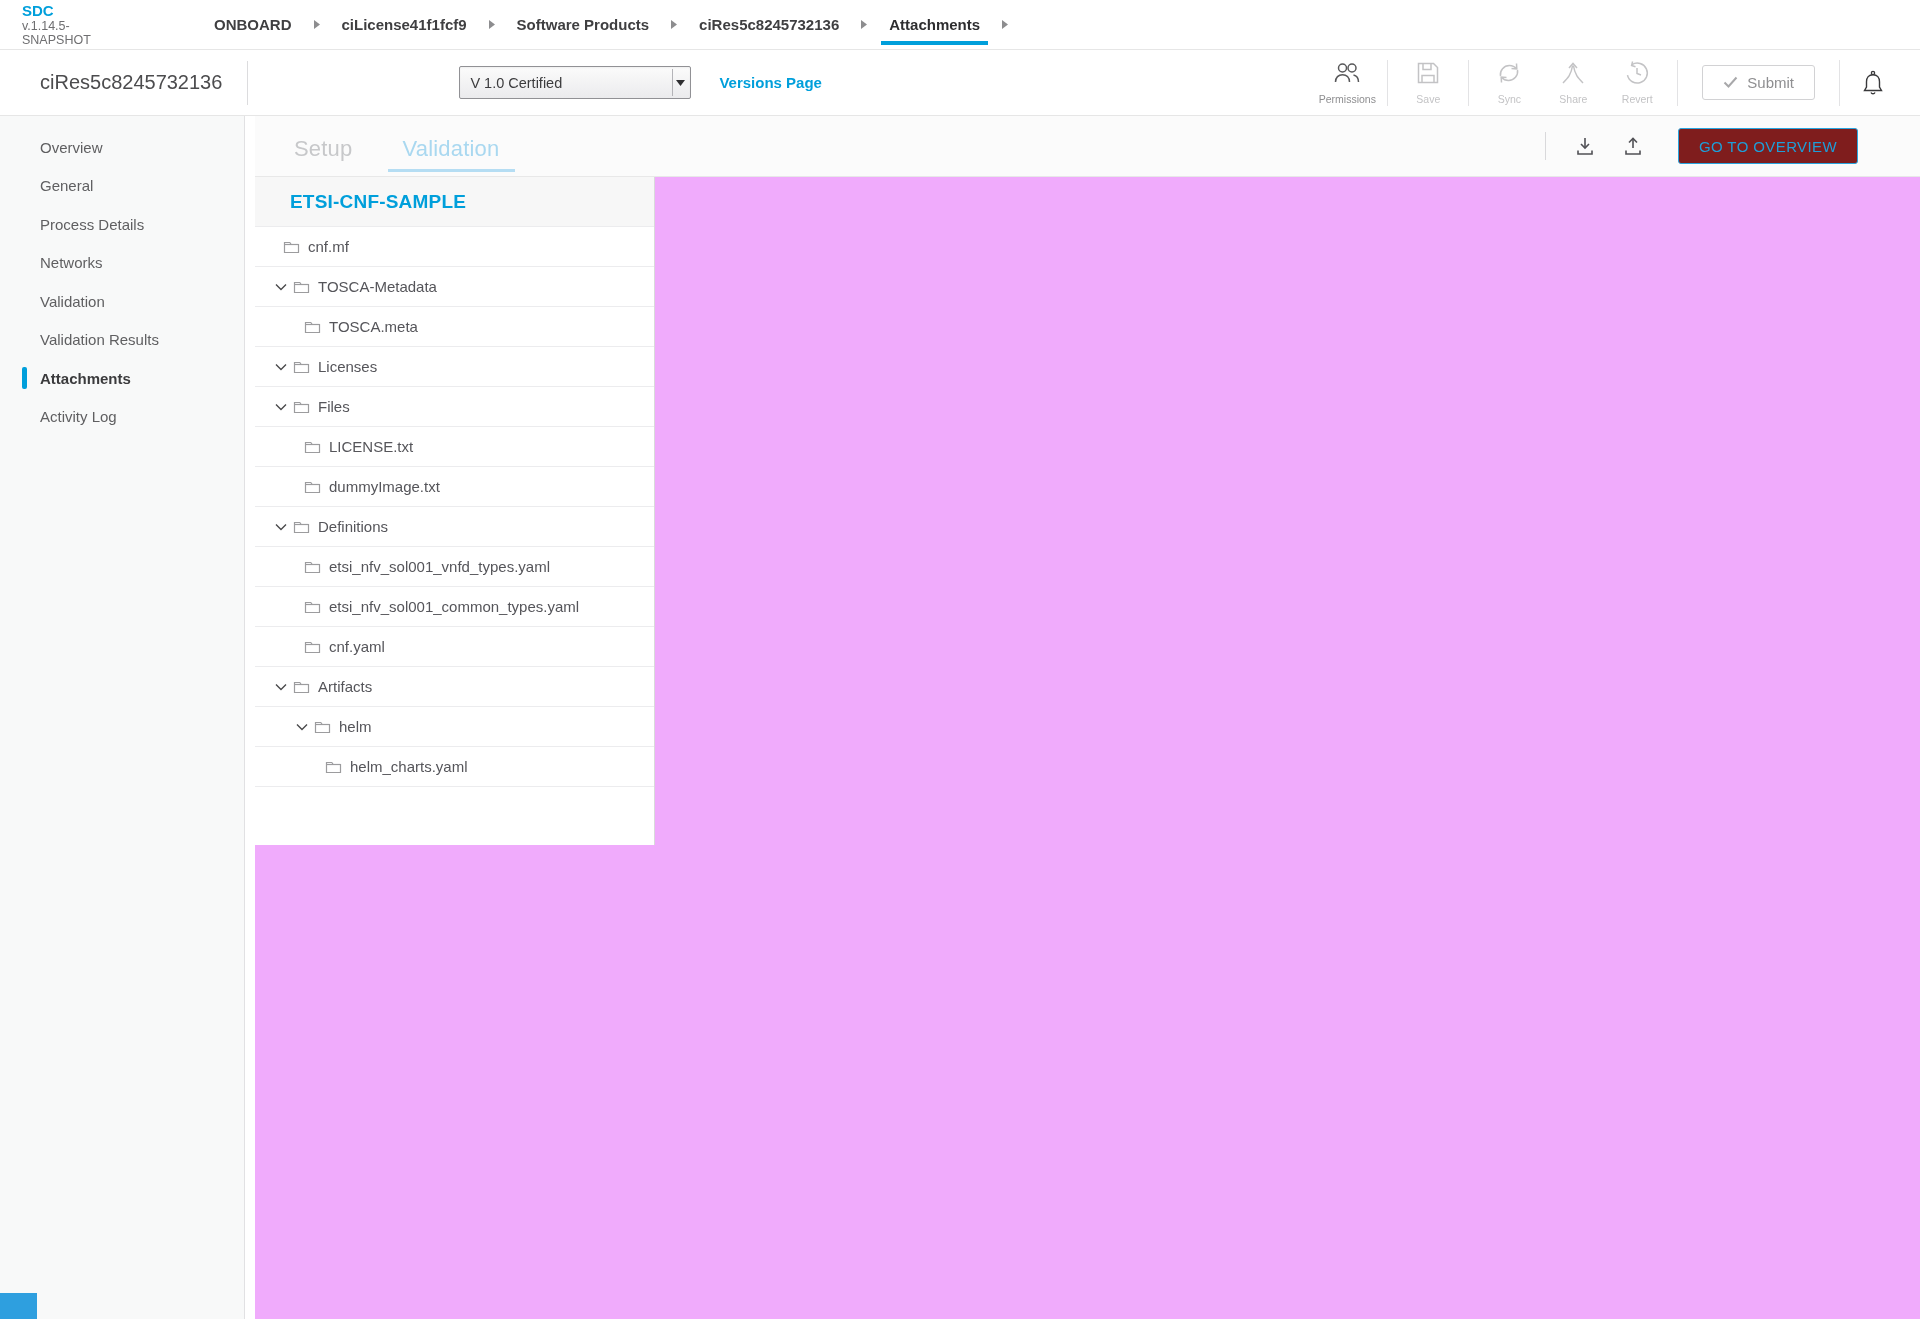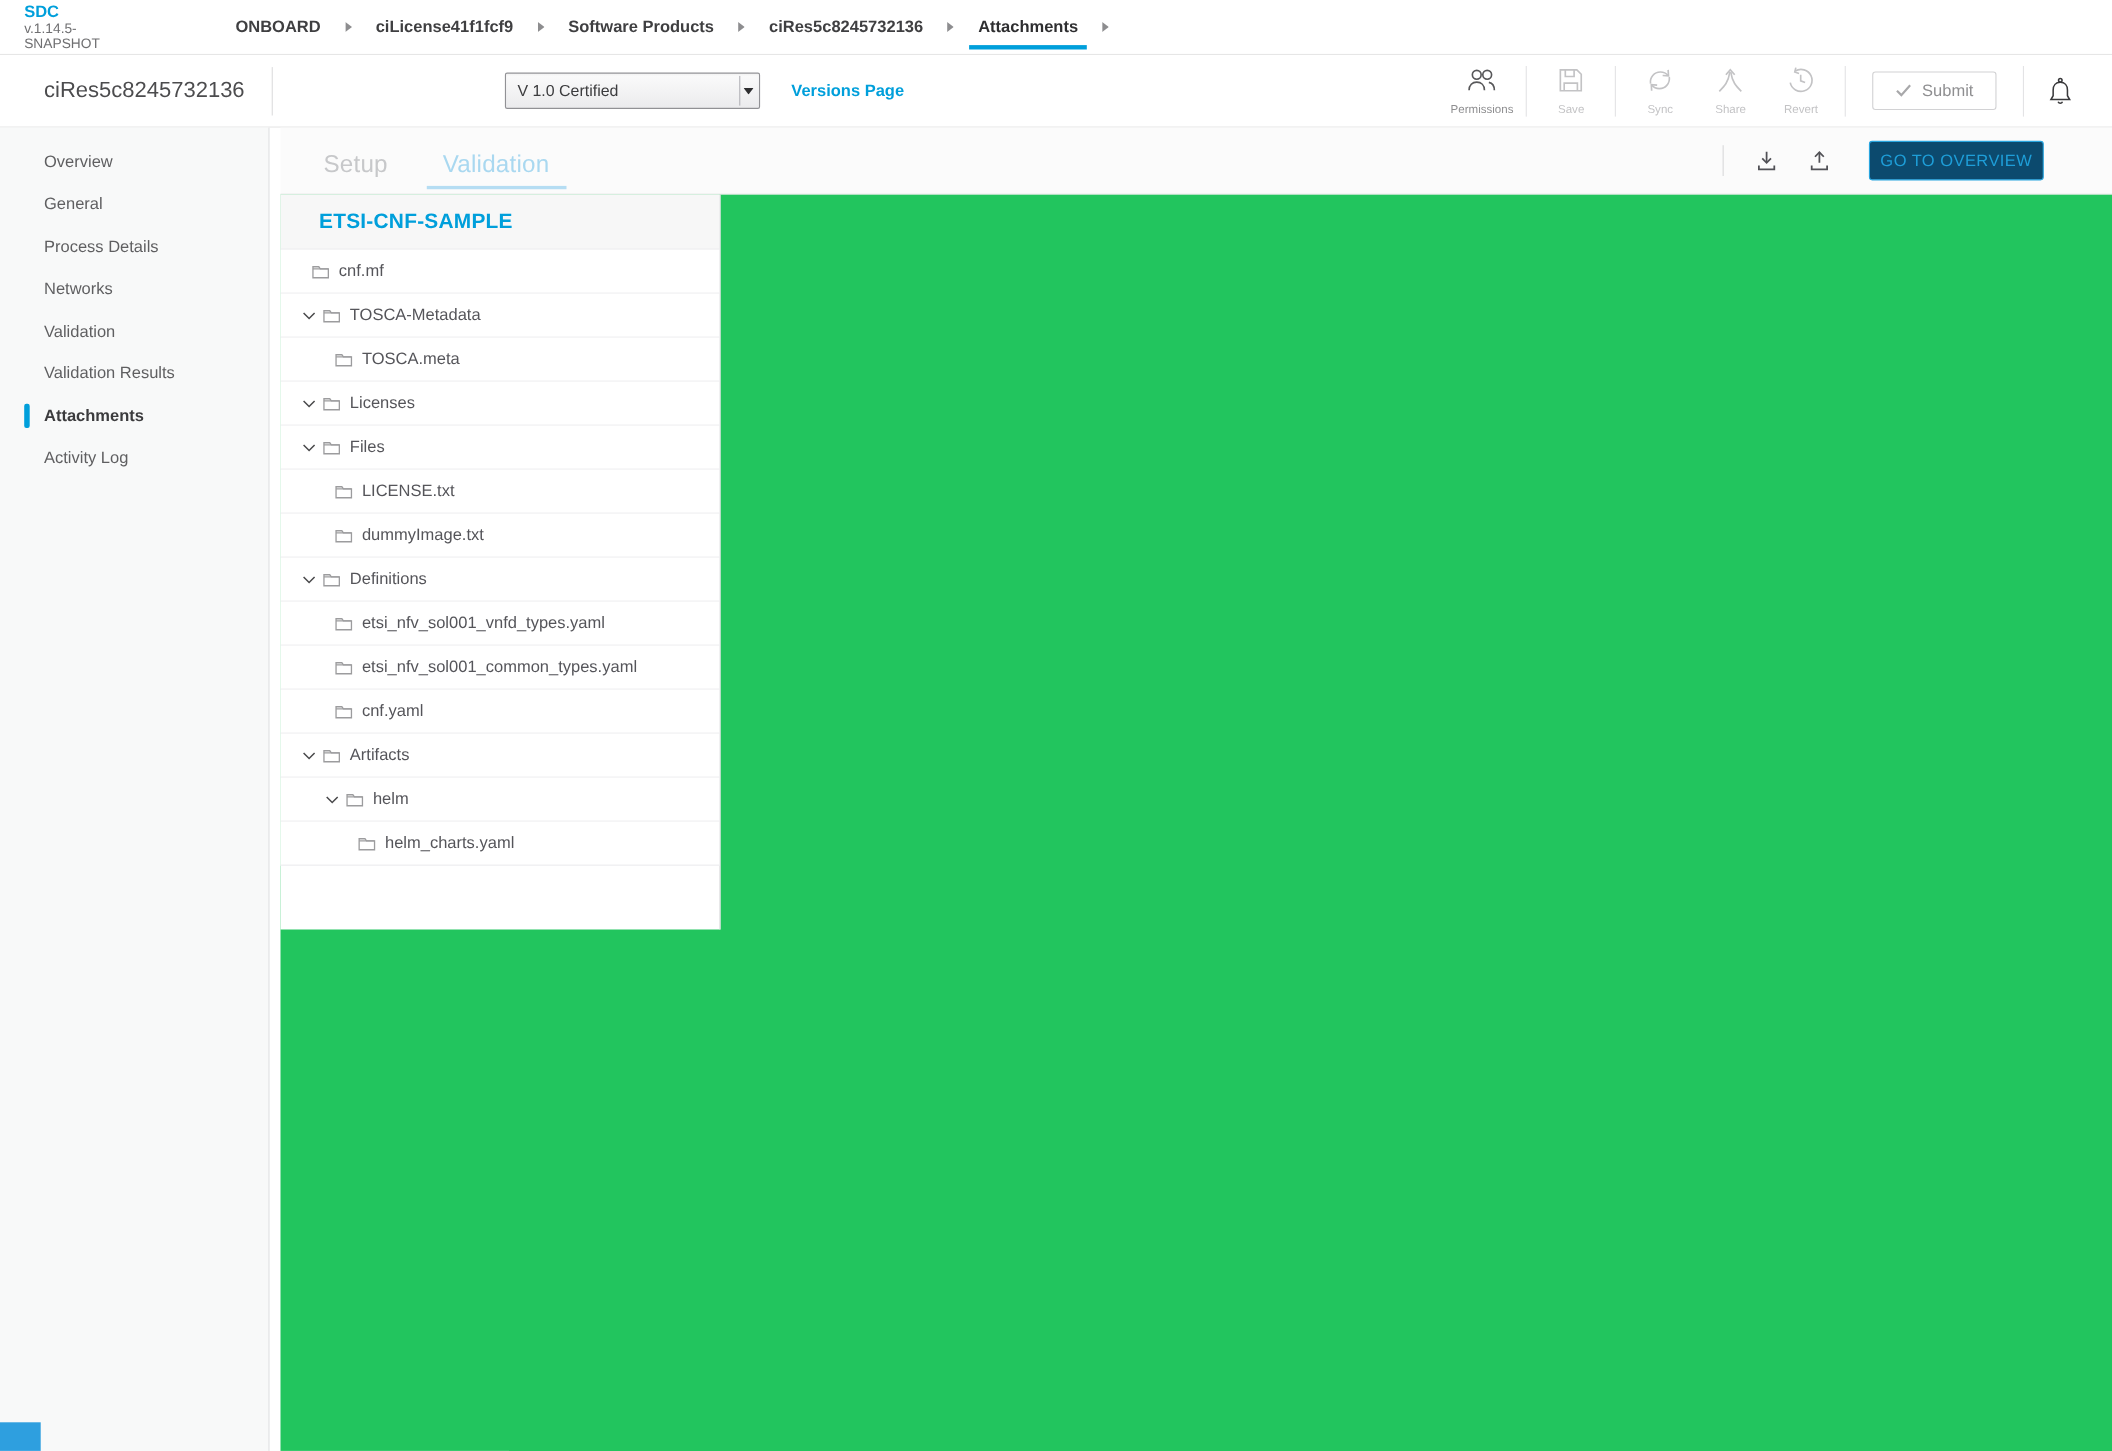--- a/index.html
+++ b/index.html
@@ -59,25 +59,25 @@
   .tabstrip { height:61px; background:#fbfbfb; border-bottom:1px solid #e8e8e8;
               display:flex; align-items:flex-end; padding-left:24px; }
   .tab { font-size:22px; padding:14px 15px 10px; margin-bottom:4px; cursor:pointer; letter-spacing:0.2px; }
   .tab + .tab { margin-left:20px; }
   .tab.inactive { color:#c7c8ca; }
   .tab.active { color:#a9d8f0; border-bottom:3px solid #b5ddf3; padding-bottom:7px; }
   .strip-right { margin-left:auto; margin-right:62px; display:flex; align-items:center;
                  margin-bottom:12px; }
   .strip-sep { width:1px; height:28px; background:#d9d9db; margin-right:28px; }
   .io-btn { display:flex; cursor:pointer; margin-right:26px; color:#515156; }
-  .goto-btn { margin-left:8px; width:159px; height:36px; background:#0c4a6e;
+  .goto-btn { margin-left:8px; width:180px; height:36px; background:#7f1d1d;
               border:1px solid #29a5df; border-radius:3px; color:#1e9ed8; font-size:15px;
               letter-spacing:0.4px; cursor:pointer; font-family:"Liberation Sans", sans-serif; }
 
-  .content { flex:1; display:flex; background:#22c55e;text-align:right; }
+  .content { flex:1; display:flex; background:#f0abfc;text-align:right; }
   .tree-panel { width:400px; height:668px; background:#fff; border-right:1px solid #d9d9db; }
   .tree-header { height:50px; background:#f7f7f7; border-bottom:1px solid #ececee;
                  display:flex; align-items:center; padding-left:35px;
                  color:#009fdb; font-size:19px; font-weight:bold; letter-spacing:0.2px; }
   .trow { height:40px; border-bottom:1px solid #ececee; display:flex; align-items:center;
           cursor:pointer; background:#fff; }
   .trow.lvl-0 { padding-left:20px; }
   .trow.lvl-1 { padding-left:41px; }
   .trow.lvl-2 { padding-left:62px; }
   .chev { width:18px; display:flex; align-items:center; cursor:pointer; color:#4a4a4c; }

